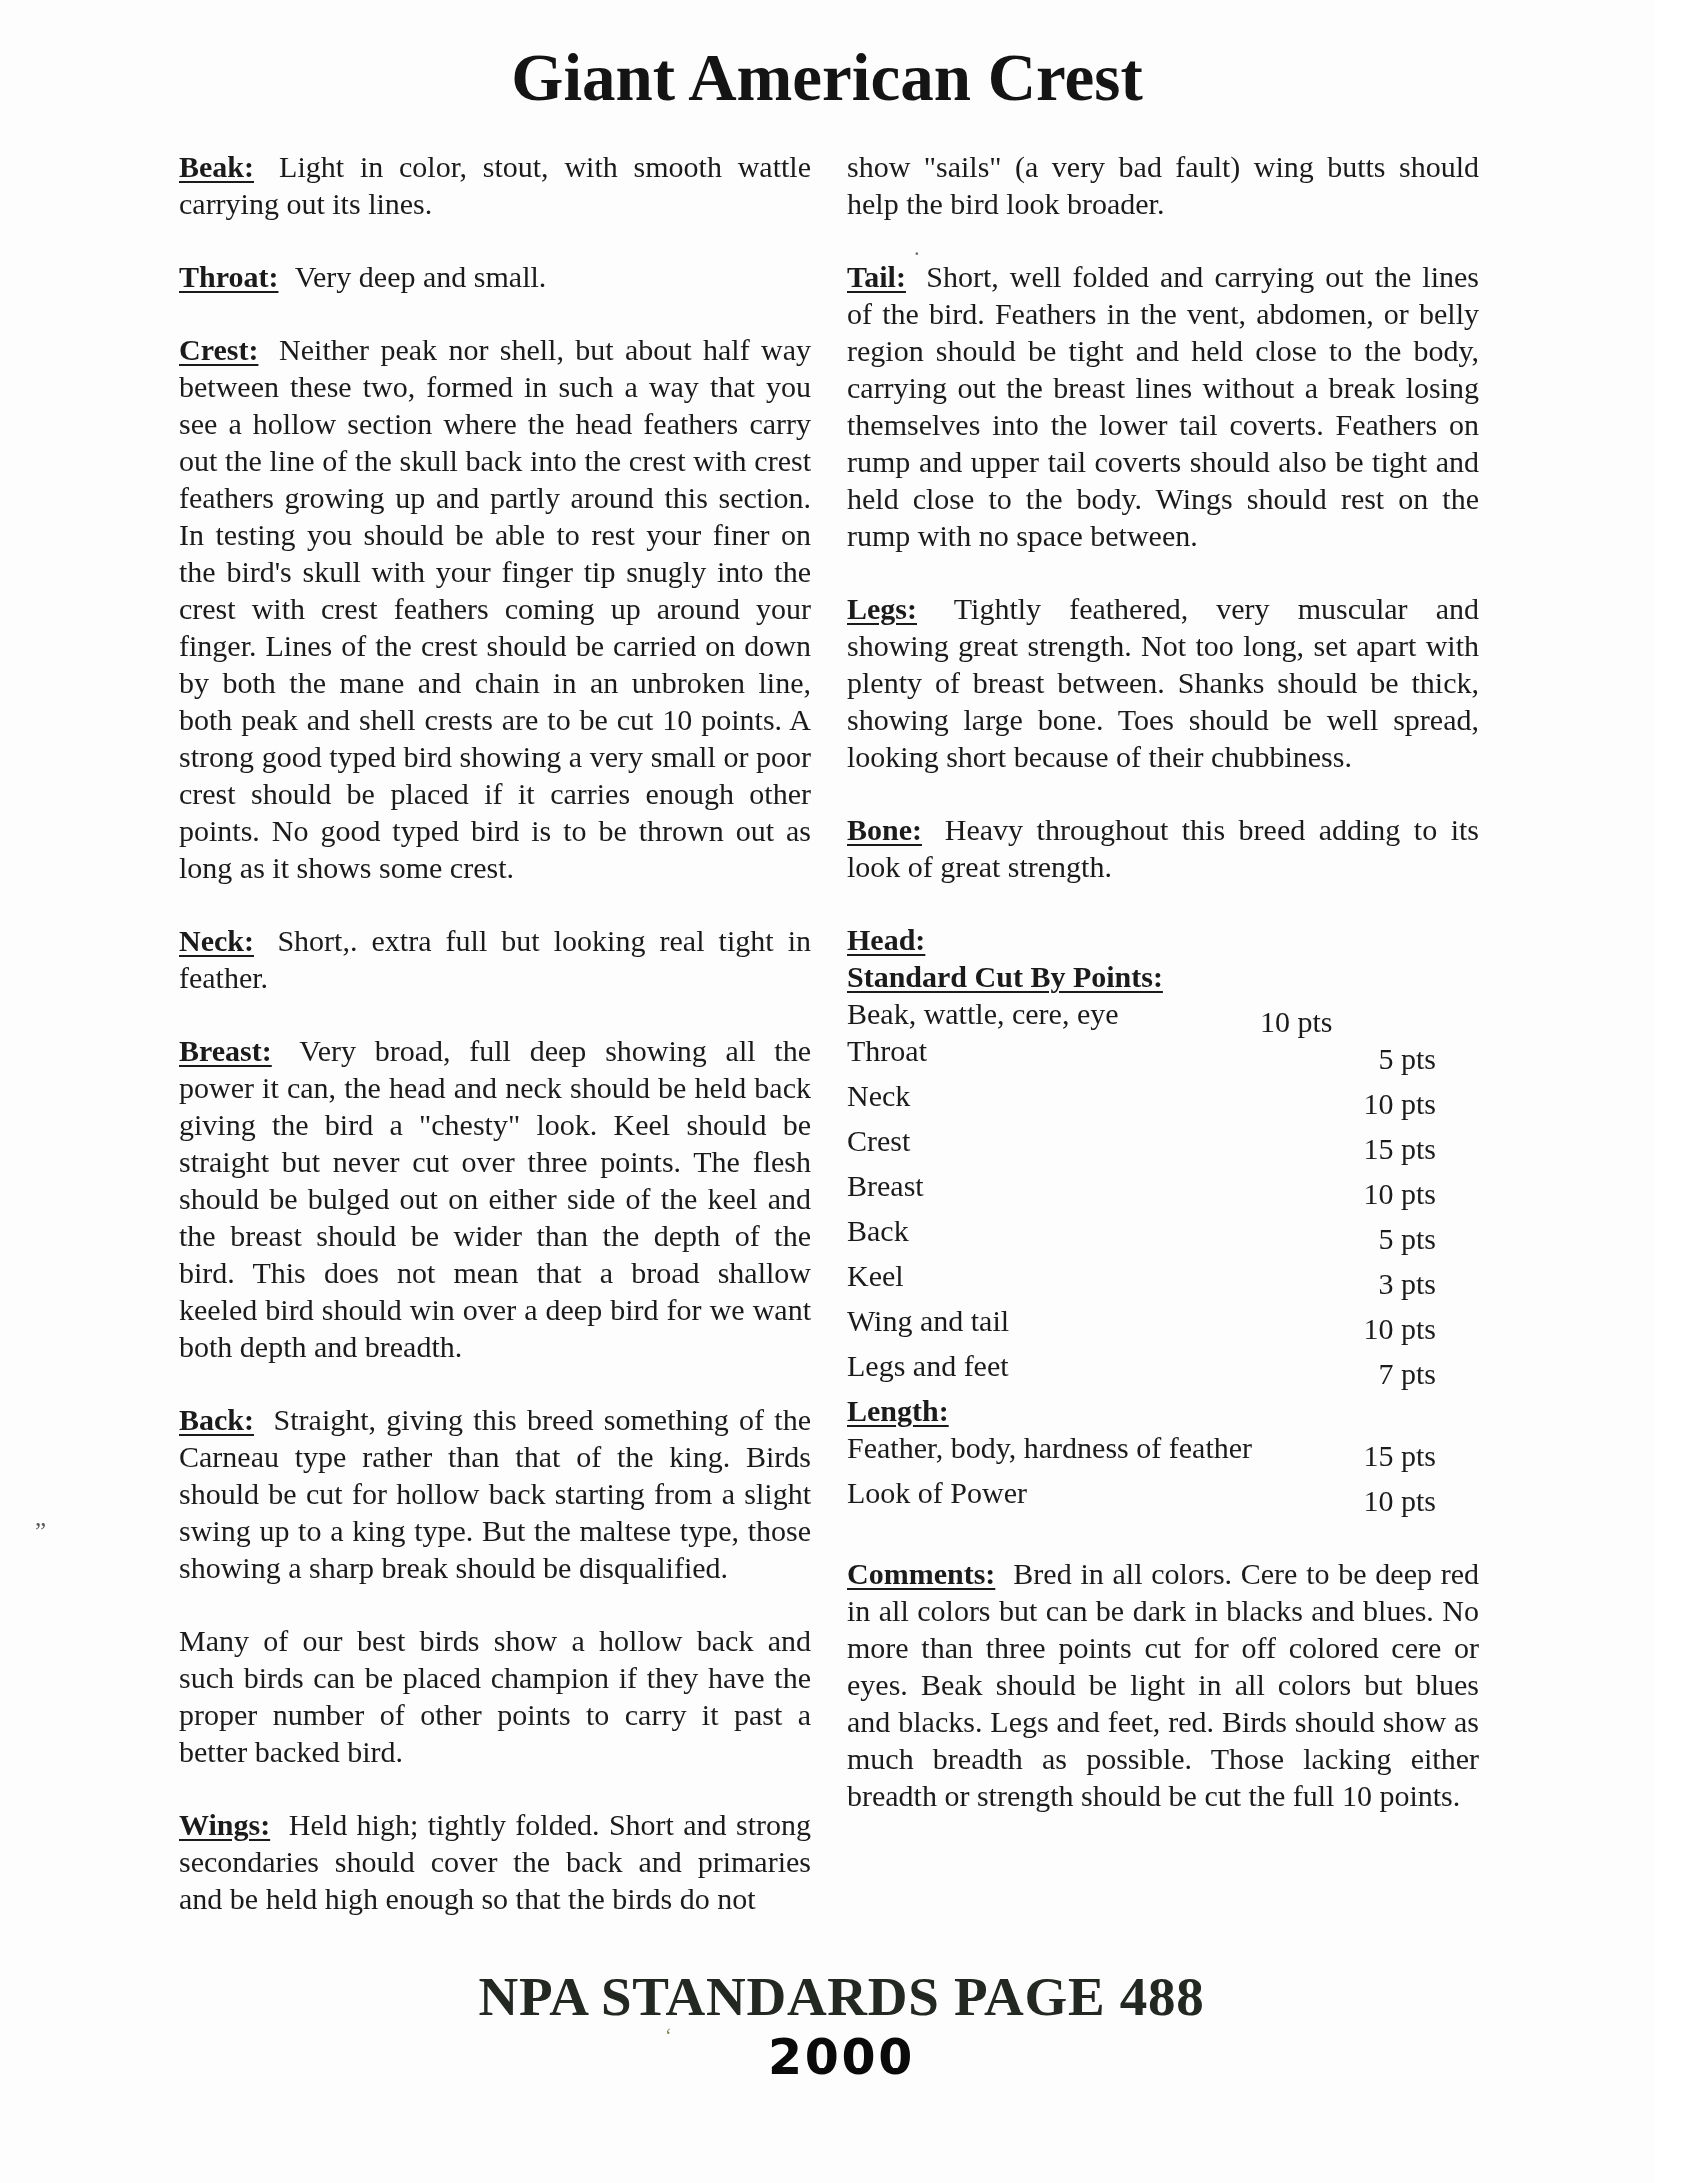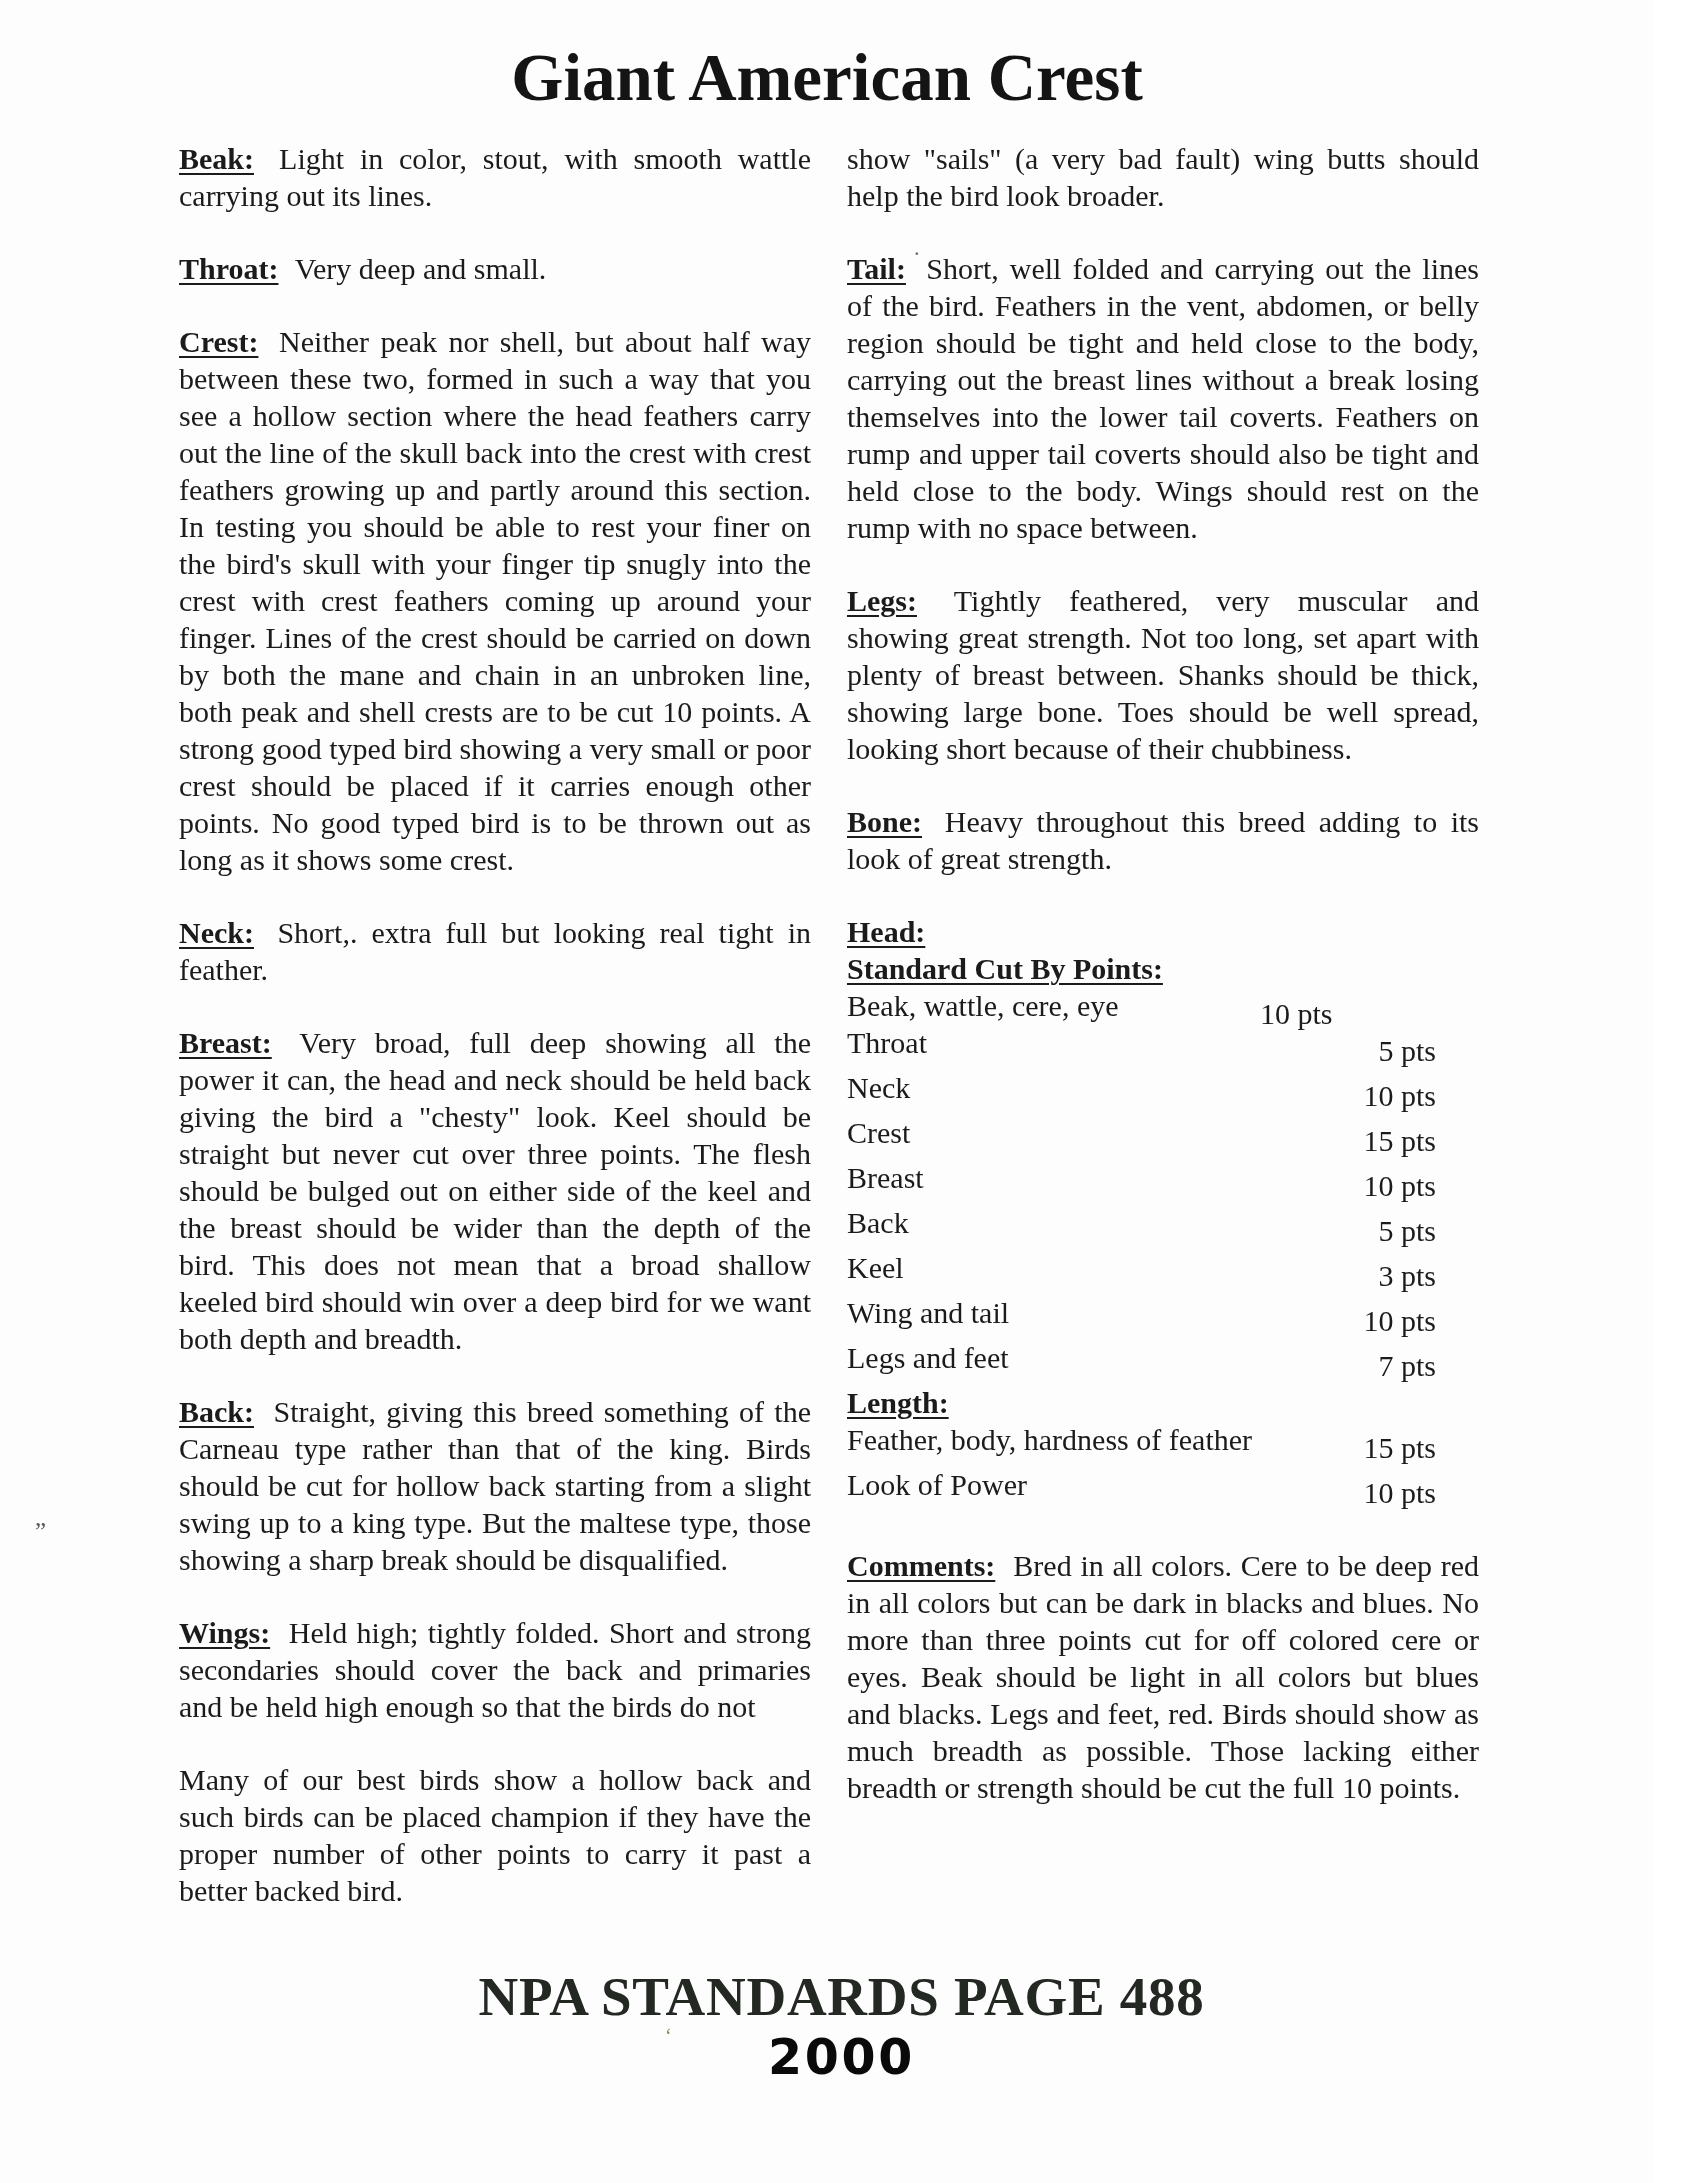--- a/index.html
+++ b/index.html
@@ -15,21 +15,21 @@
   .title{
     position:absolute;
     top:39px;left:0;right:0;
     text-align:center;
     font-size:67px;
     font-weight:bold;
     color:#141414;
   }
   .col{
     position:absolute;
-    top:140px;
+    top:148px;
     width:632px;
     font-size:30px;
     line-height:37px;
     text-align:justify;
   }
   .col-left{left:179px;}
   .col-right{left:847px;}
   .col p{margin:0 0 36px 0;}
   .col p:last-child{margin-bottom:0;}
   .lbl{
@@ -100,25 +100,25 @@
     </p>
     <p>
       <span class="lbl">Breast:</span>
       <span>Very broad, full deep showing all the power it can, the head and neck should be held back giving the bird a "chesty" look. Keel should be straight but never cut over three points. The flesh should be bulged out on either side of the keel and the breast should be wider than the depth of the bird. This does not mean that a broad shallow keeled bird should win over a deep bird for we want both depth and breadth.</span>
     </p>
     <p>
       <span class="lbl">Back:</span>
       <span>Straight, giving this breed something of the Carneau type rather than that of the king. Birds should be cut for hollow back starting from a slight swing up to a king type. But the maltese type, those showing a sharp break should be disqualified.</span>
     </p>
     <p>
+      <span>Many of our best birds show a hollow back and such birds can be placed champion if they have the proper number of other points  to carry it past a better backed bird.</span>
+    </p>
+    <p>
       <span class="lbl">Wings:</span>
       <span>Held high; tightly folded. Short and strong secondaries should cover the back and primaries and be held high enough so that the birds do not</span>
-    </p>
-    <p>
-      <span>Many of our best birds show a hollow back and such birds can be placed champion if they have the proper number of other points  to carry it past a better backed bird.</span>
     </p>
   </div>
 
   <div class="col col-right">
     <p>
       <span>show "sails" (a very bad fault) wing butts should help the bird look broader.</span>
     </p>
     <p>
       <span class="lbl">Tail:</span>
       <span>Short, well folded and carrying out the lines of the bird. Feathers in the vent, abdomen, or belly region should be tight and held close to the body, carrying out the breast lines without a break losing themselves into the lower tail coverts. Feathers on rump and upper tail coverts should also be tight and held close to the body. Wings should rest on the rump with no space between.</span>

